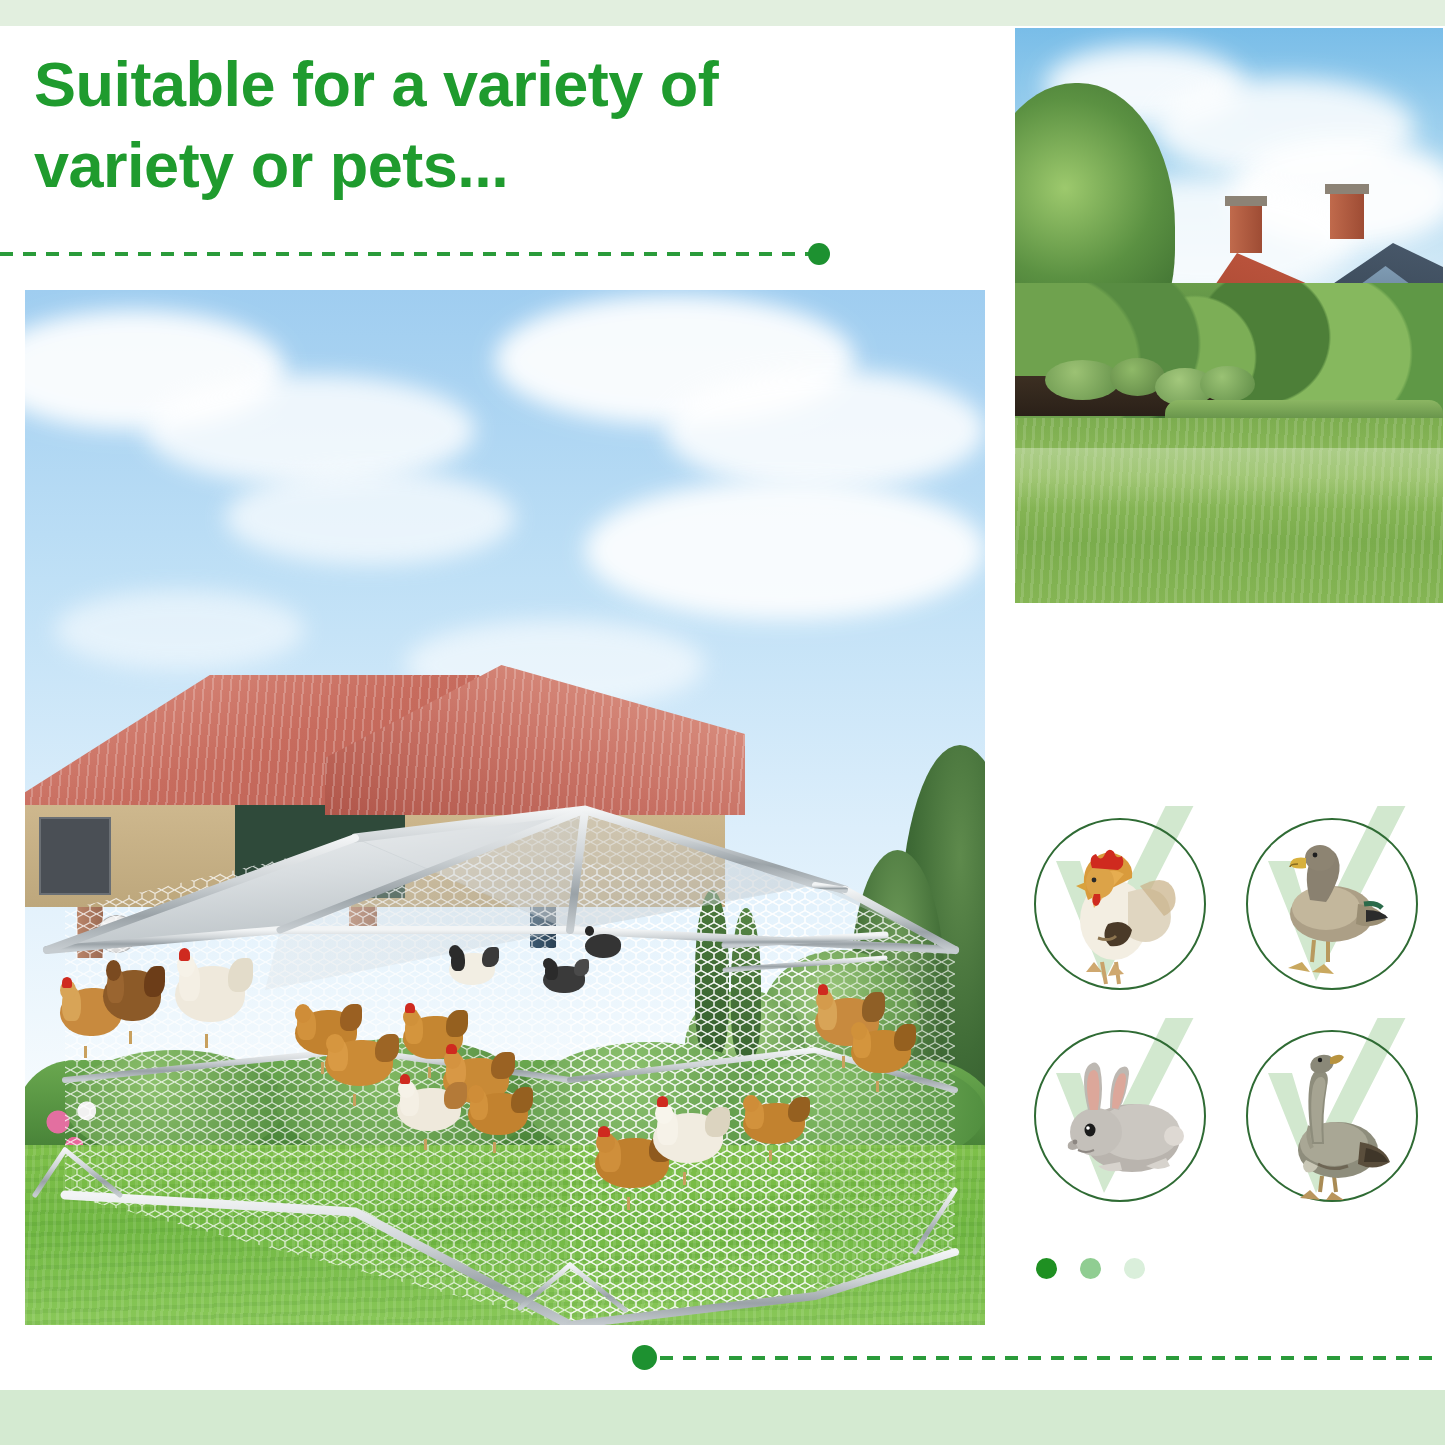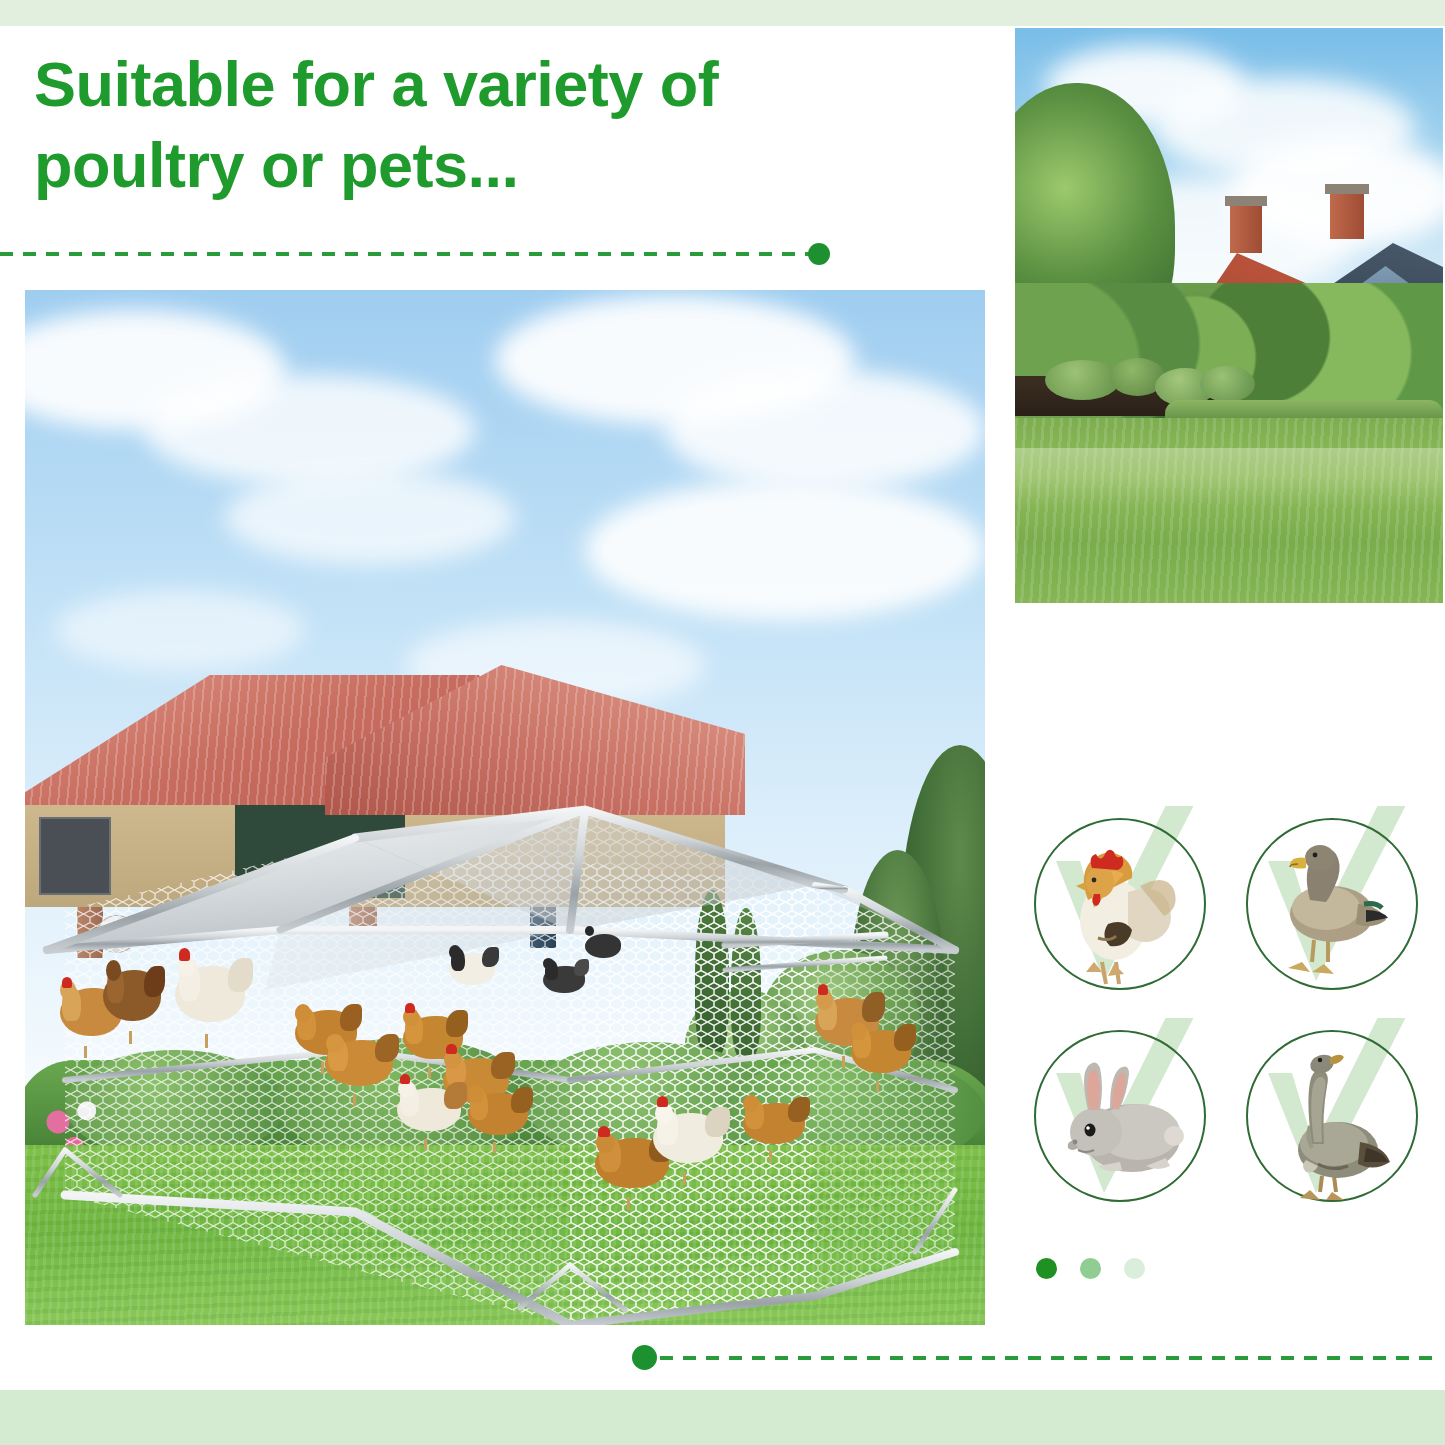--- a/index.html
+++ b/index.html
@@ -302,21 +302,21 @@
 </head>
 <body>
 
 <div id="page">
 
   <div class="band band-top"></div>
   <div class="band band-bottom"></div>
 
   <div class="headline">
     <div>Suitable for a variety of</div>
-    <div>poultry or pets...</div>
+    <div>variety or pets...</div>
   </div>
 
   <div class="rule-top">
     <div class="dash"></div>
     <div class="knob"></div>
   </div>
 
   <div class="hero">
     <div class="hero-sky"></div>
     <div class="cloud c1"></div>

